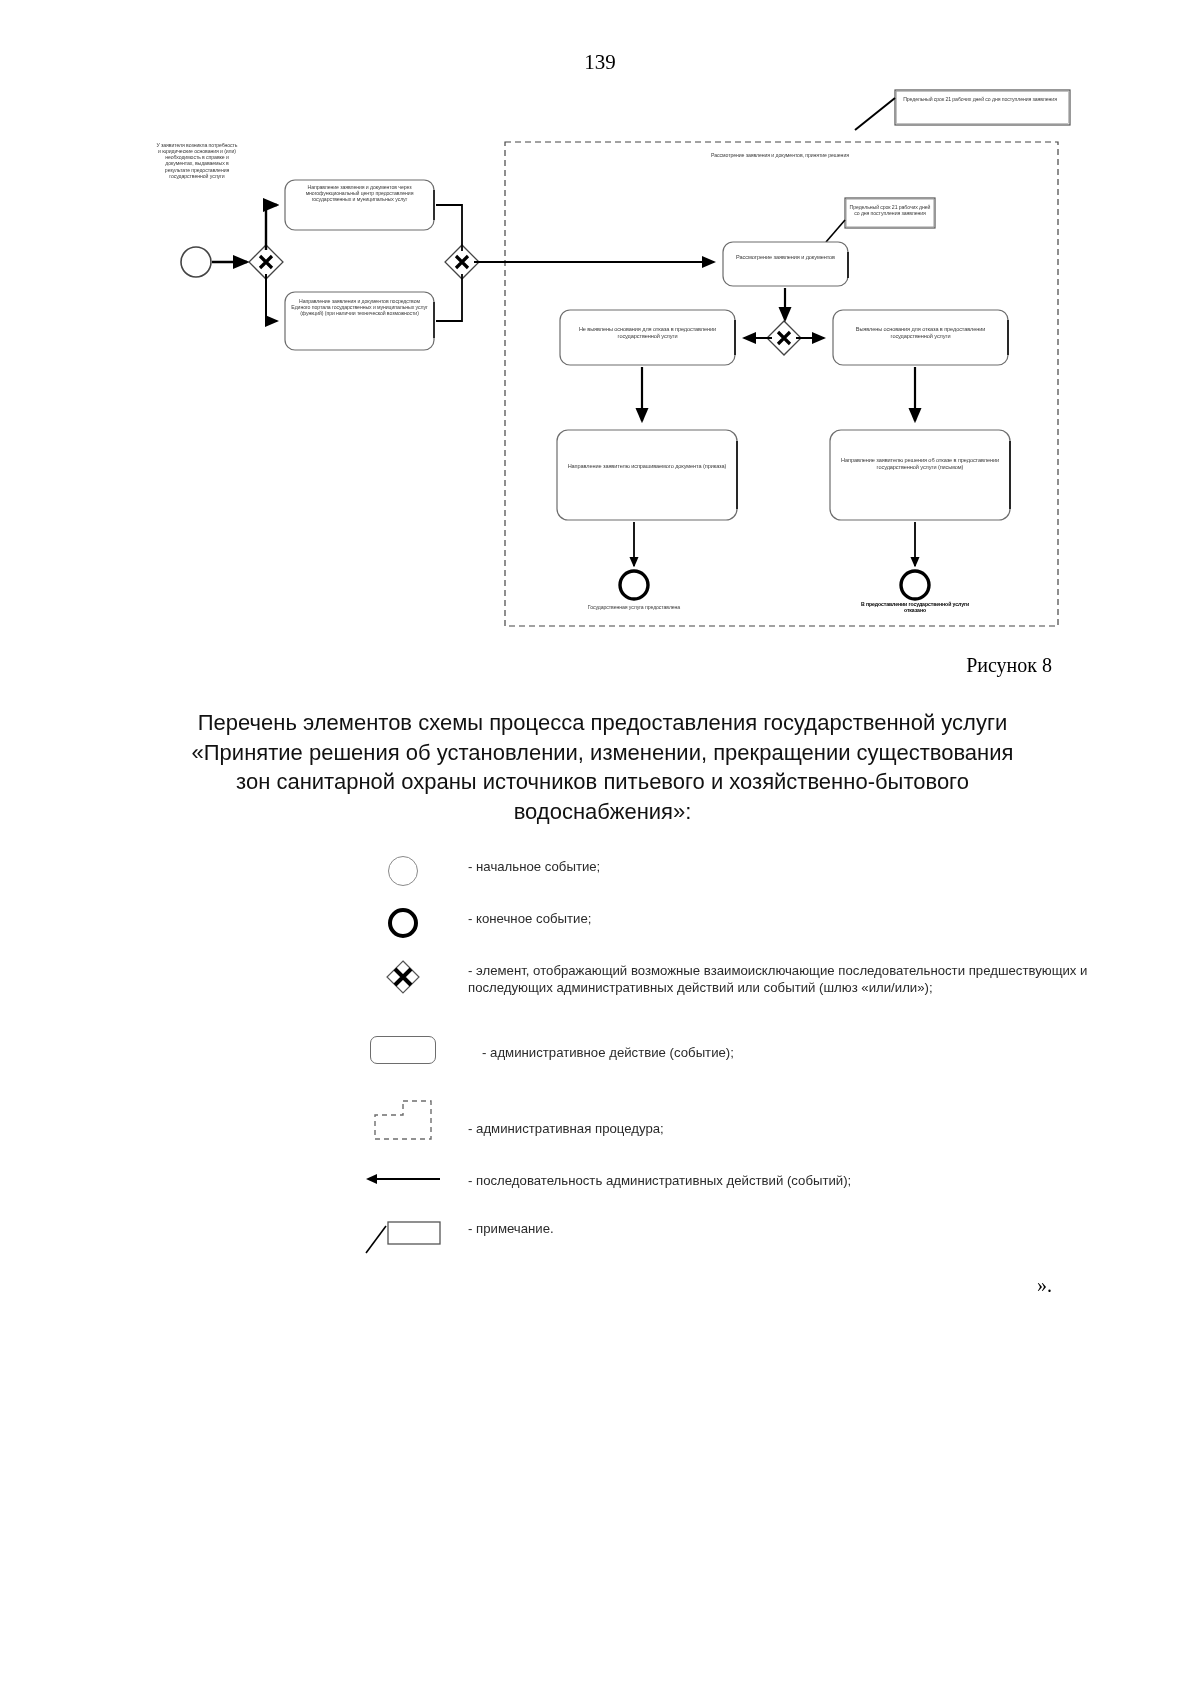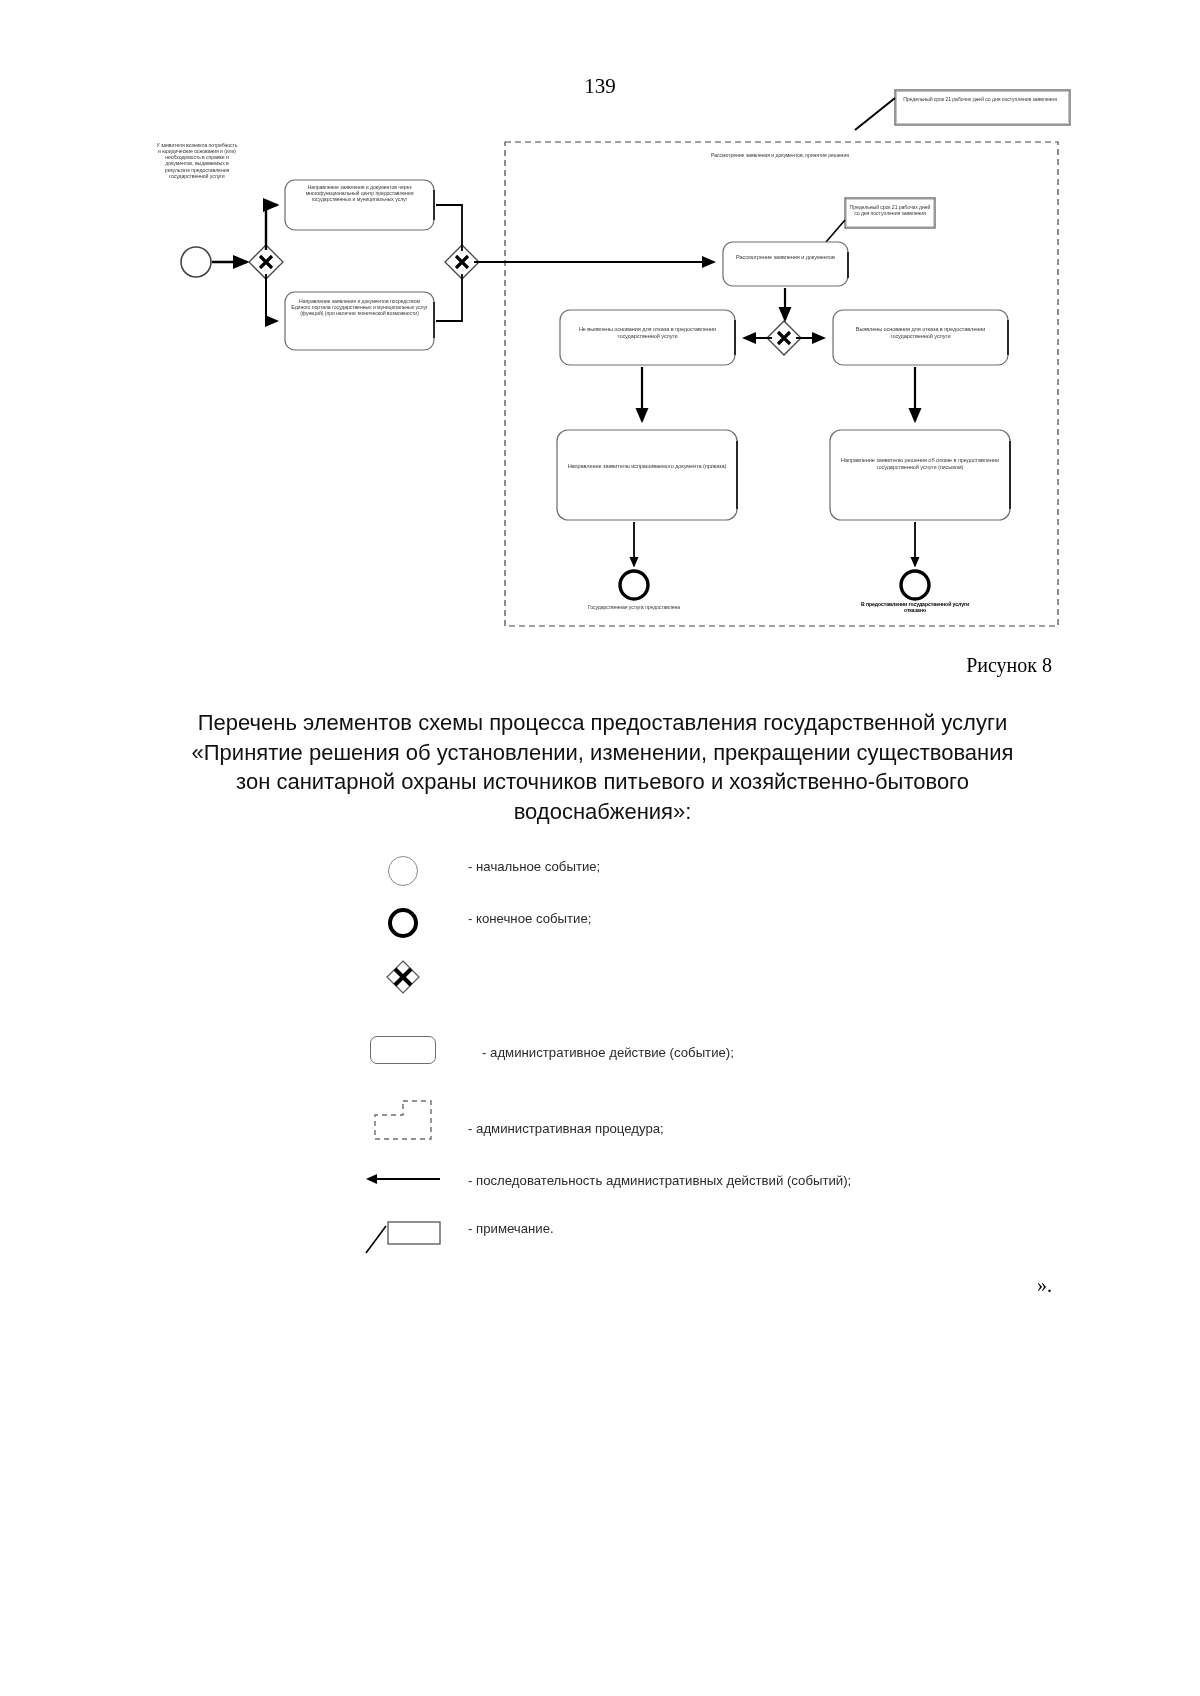--- a/index.html
+++ b/index.html
@@ -17,21 +17,21 @@
   }
 
   .page {
     position: absolute;
     inset: 0;
   }
 
   
   .page-number {
     position: absolute;
-    top: 74px;
+    top: 50px;
     left: 0;
     width: 1200px;
     text-align: center;
     font-size: 21px;
     font-family: "Liberation Serif", serif;
   }
 
   
   .diagram {
     position: absolute;
@@ -321,20 +321,21 @@
     </div>
 
     <div class="legend-row" style="height:76px;">
       <div class="legend-pad"></div>
       <div class="legend-glyph">
         <svg class="g-gateway" viewBox="0 0 34 34" xmlns="http://www.w3.org/2000/svg">
           <polygon points="17,1 33,17 17,33 1,17" fill="#fff" stroke="#555" stroke-width="1.2"></polygon>
           <path d="M9,9 L25,25 M25,9 L9,25" stroke="#000" stroke-width="4"></path>
         </svg>
       </div>
+      <div class="legend-text">- элемент, отображающий возможные взаимоисключающие последовательности предшествующих и последующих административных действий или событий (шлюз «или/или»);</div>
     </div>
 
     <div class="legend-row" style="height:62px;">
       <div class="legend-pad"></div>
       <div class="legend-glyph">
         <div class="g-action"></div>
       </div>
       <div class="legend-text" style="padding-top:8px;margin-left:14px;">- административное действие (событие);</div>
     </div>
 

